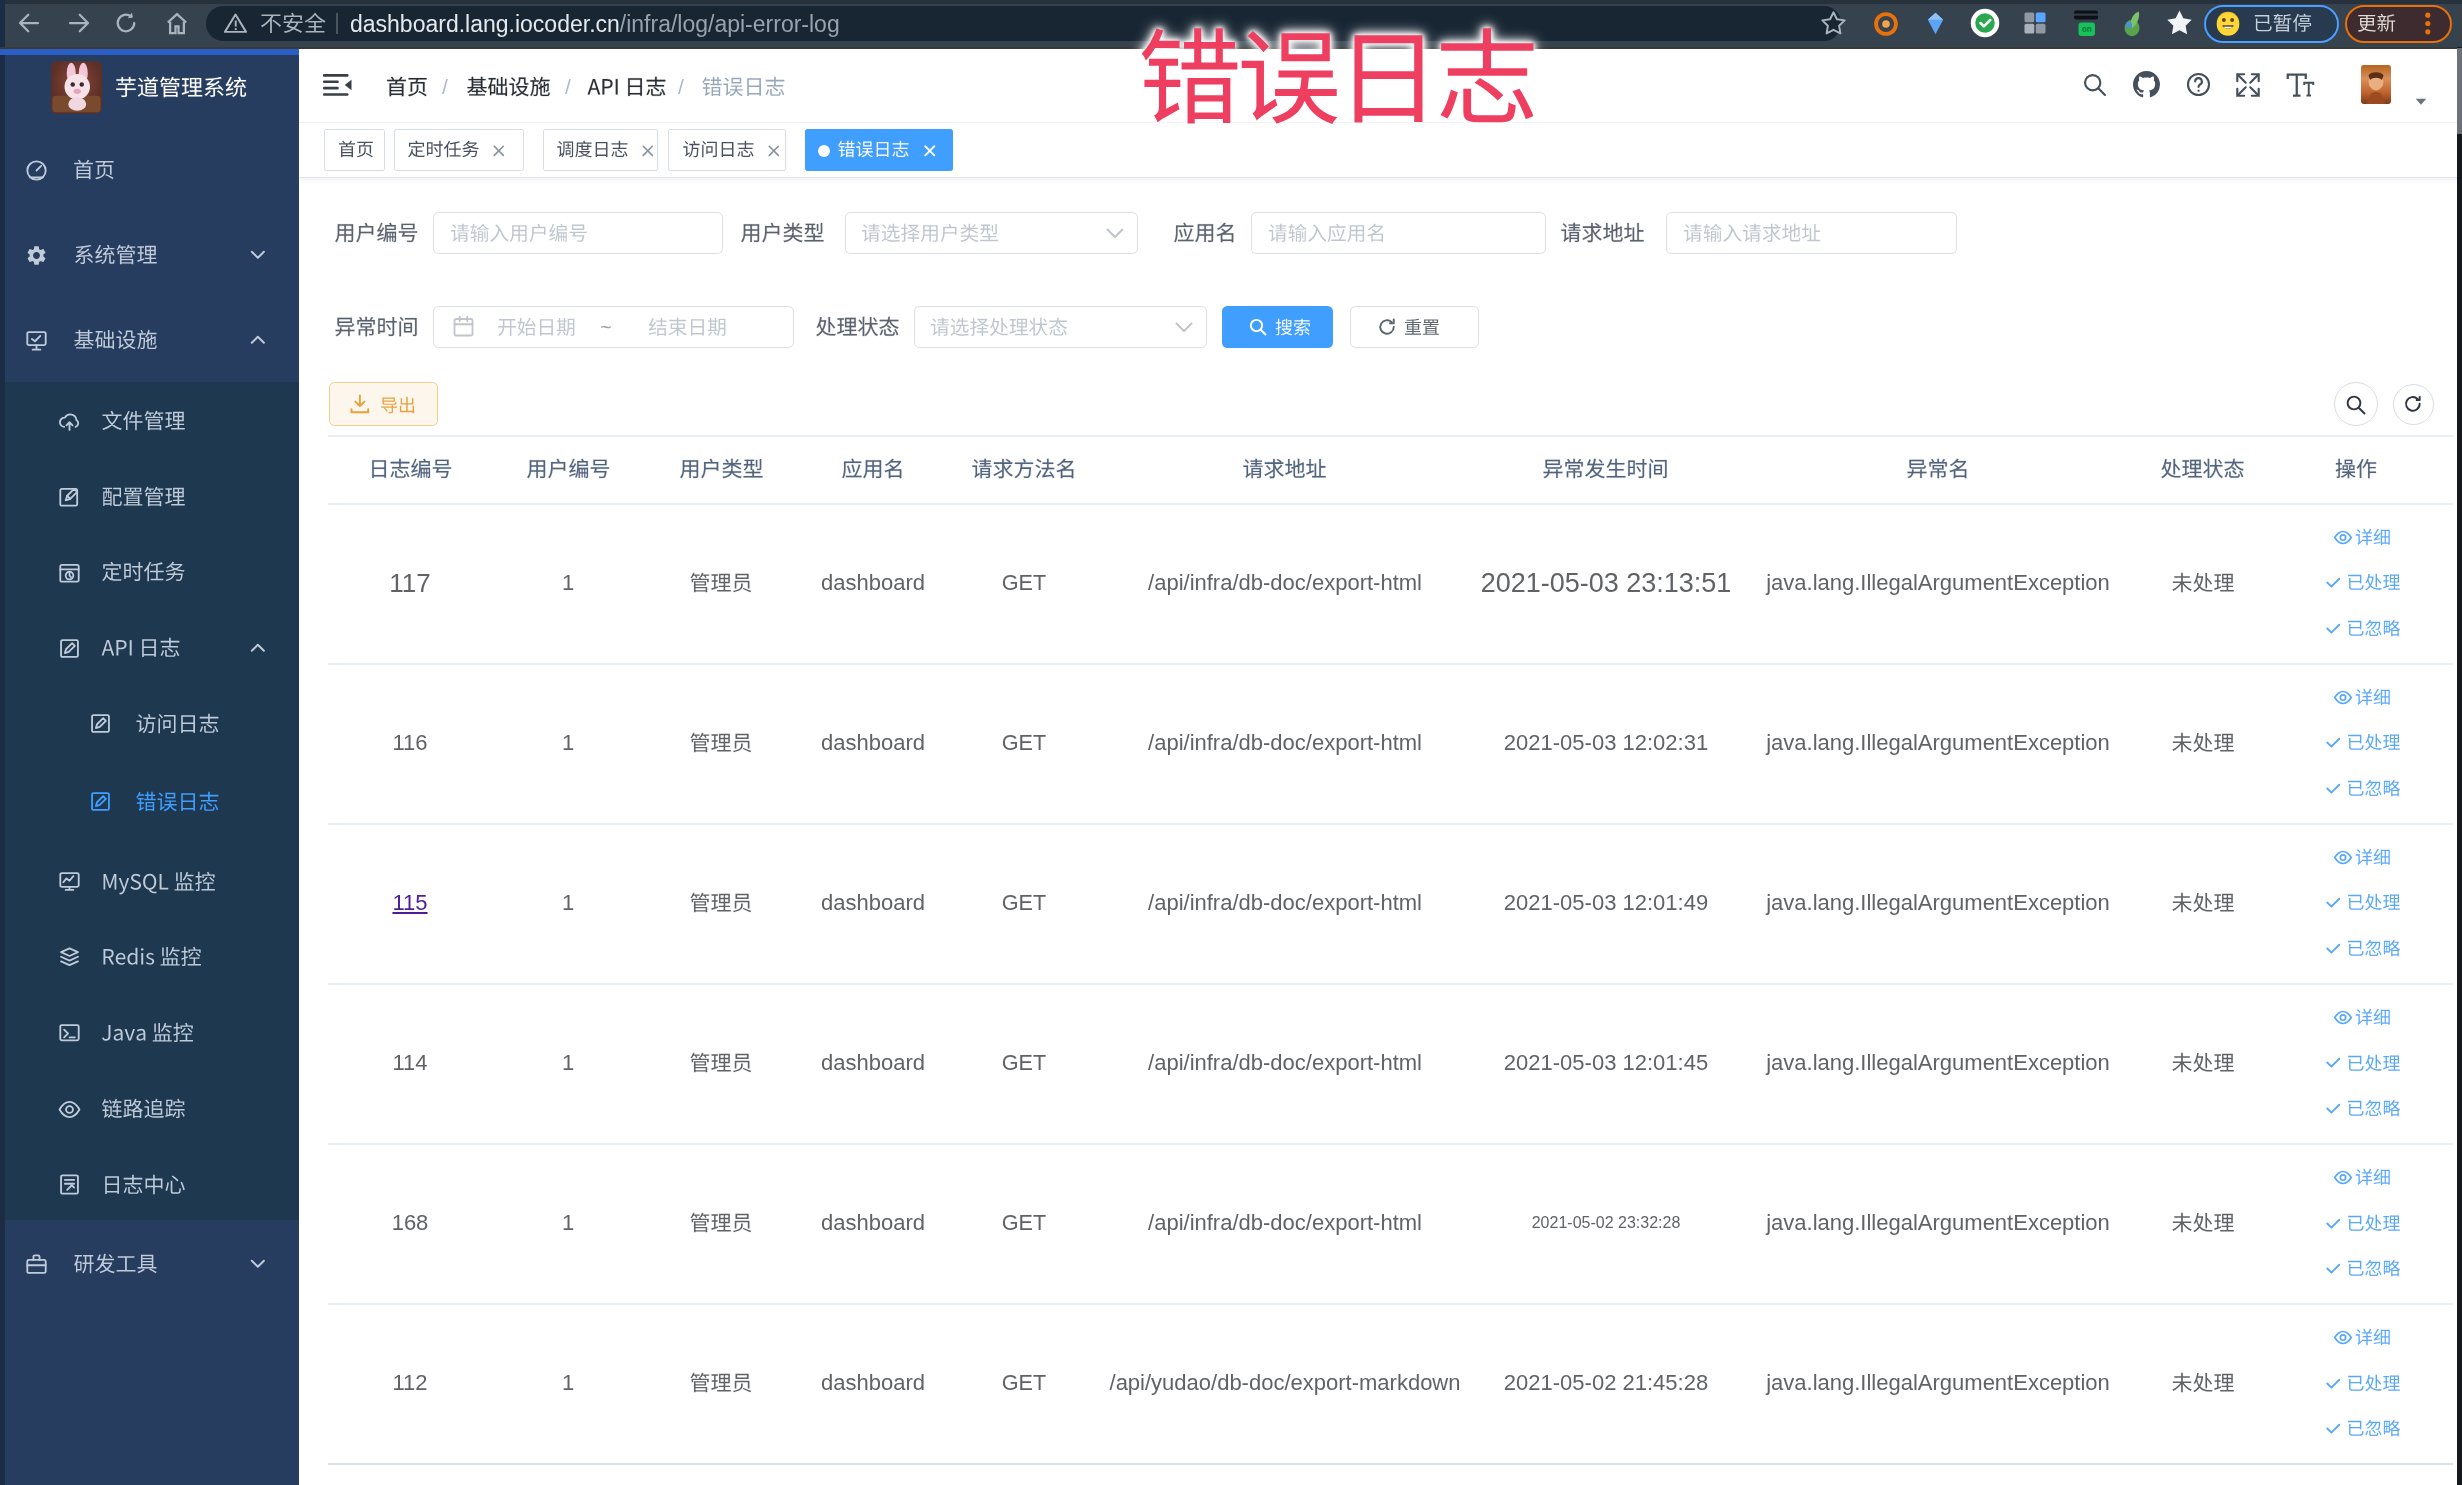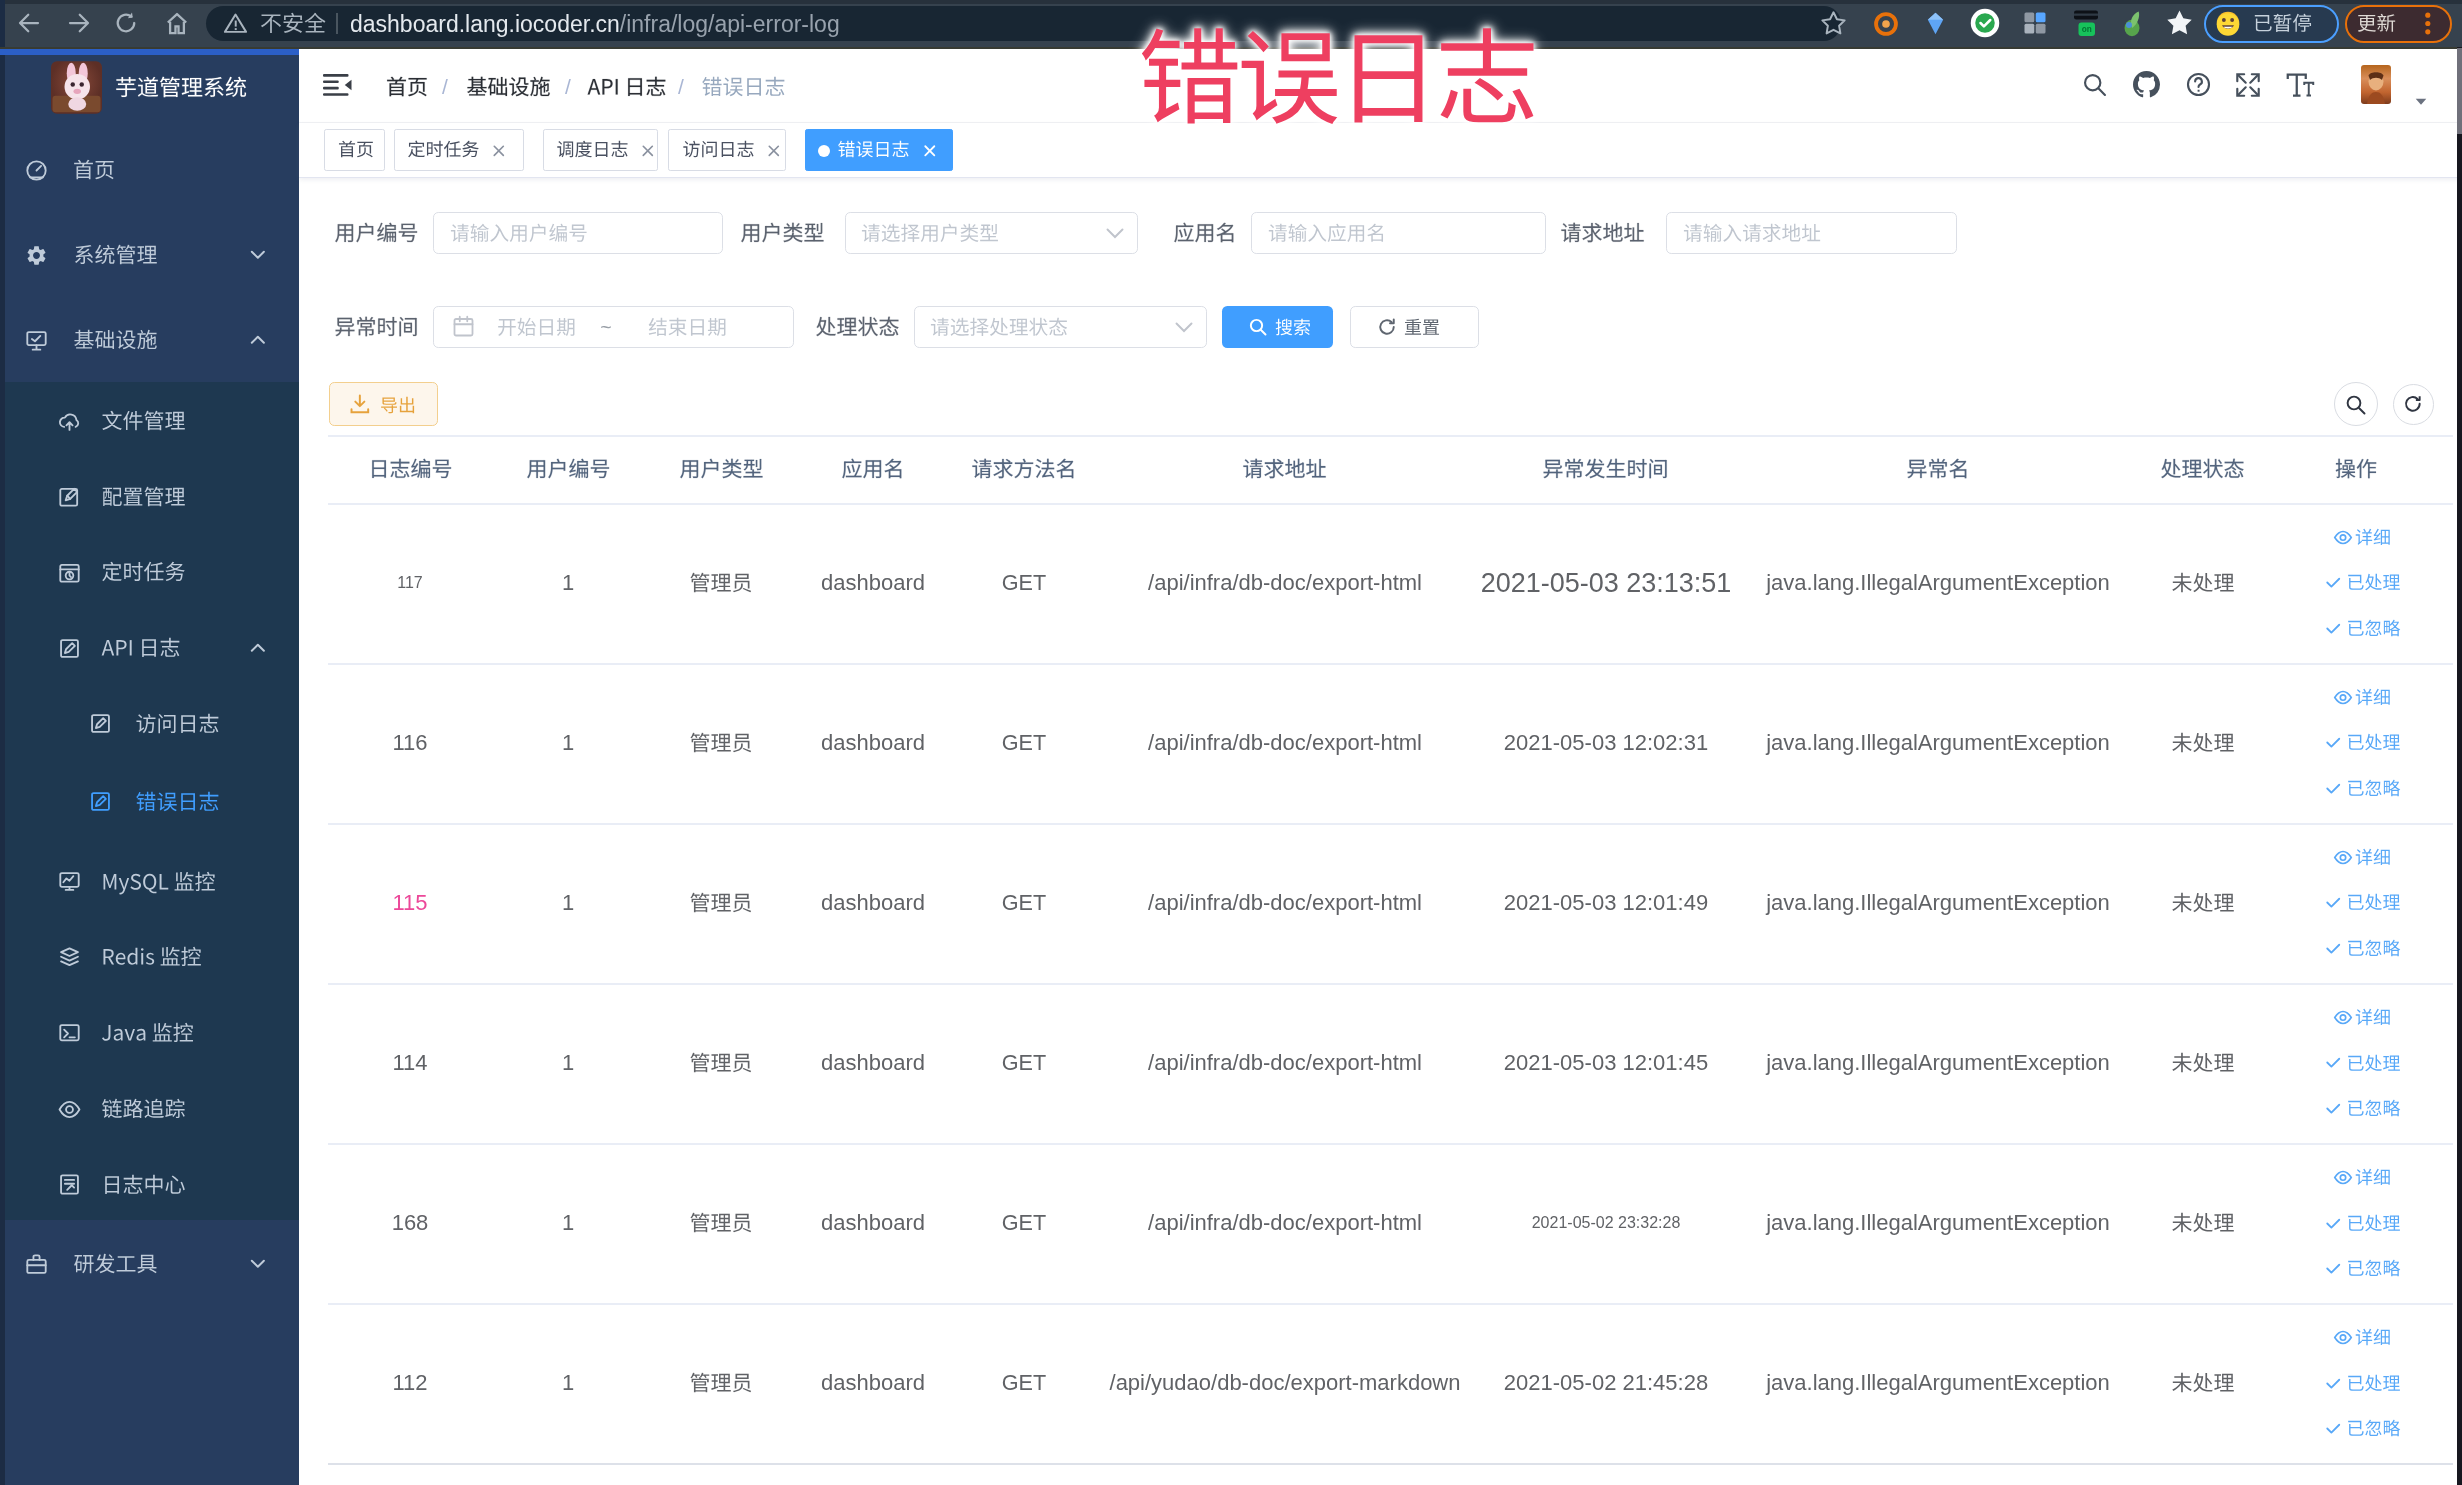--- a/index.html
+++ b/index.html
@@ -958,21 +958,21 @@
       </g>
     </svg>
   </div>
 <div class="abs" style="left:328px;top:503px;width:2125px;height:1.5px;background:#e9edf6"></div>
 <div class="abs" style="left:328px;top:663px;width:2125px;height:1.5px;background:#e9edf6"></div>
 <div class="abs" style="left:328px;top:823px;width:2125px;height:1.5px;background:#e9edf6"></div>
 <div class="abs" style="left:328px;top:983px;width:2125px;height:1.5px;background:#e9edf6"></div>
 <div class="abs" style="left:328px;top:1143px;width:2125px;height:1.5px;background:#e9edf6"></div>
 <div class="abs" style="left:328px;top:1303px;width:2125px;height:1.5px;background:#e9edf6"></div>
 <div class="abs" style="left:328px;top:1463px;width:2125px;height:1.5px;background:#dde1e9"></div>
-<div class="abs" style="left:410px;top:583px;transform:translate(-50%,-50%);font-size:16px;color:#606266;font-weight:400;white-space:nowrap;">117</div>
+<div class="abs" style="left:410px;top:583px;transform:translate(-50%,-50%);font-size:26px;color:#606266;font-weight:400;white-space:nowrap;">117</div>
 <div class="abs" style="left:568px;top:583px;transform:translate(-50%,-50%);font-size:22px;color:#606266;font-weight:400;white-space:nowrap;">1</div>
 <div class="abs" style="left:689px;top:572px">
     <svg class="z" style="width:64px;height:21px;" viewBox="0 0 3000 1000">
       <g transform="translate(0,880) scale(1,-1)" fill="#606266">
         <use href="#u7ba1" x="0"></use>
         <use href="#u7406" x="1000"></use>
         <use href="#u5458" x="2000"></use>
       </g>
     </svg>
   </div>
@@ -1080,21 +1080,21 @@
   </svg>
 <div class="abs" style="left:2346px;top:779px">
     <svg class="z" style="width:55px;height:18px;" viewBox="0 0 3000 1000">
       <g transform="translate(0,880) scale(1,-1)" fill="#58a8f8">
         <use href="#u5df2" x="0"></use>
         <use href="#u5ffd" x="1000"></use>
         <use href="#u7565" x="2000"></use>
       </g>
     </svg>
   </div>
-<div class="abs" style="left:410px;top:903px;transform:translate(-50%,-50%);font-size:22px;color:#ec4899;font-weight:400;white-space:nowrap;">115</div>
+<div class="abs" style="left:410px;top:903px;transform:translate(-50%,-50%);font-size:22px;color:#4c1d95;font-weight:400;white-space:nowrap;text-decoration:underline;">115</div>
 <div class="abs" style="left:568px;top:903px;transform:translate(-50%,-50%);font-size:22px;color:#606266;font-weight:400;white-space:nowrap;">1</div>
 <div class="abs" style="left:689px;top:892px">
     <svg class="z" style="width:64px;height:21px;" viewBox="0 0 3000 1000">
       <g transform="translate(0,880) scale(1,-1)" fill="#606266">
         <use href="#u7ba1" x="0"></use>
         <use href="#u7406" x="1000"></use>
         <use href="#u5458" x="2000"></use>
       </g>
     </svg>
   </div>

